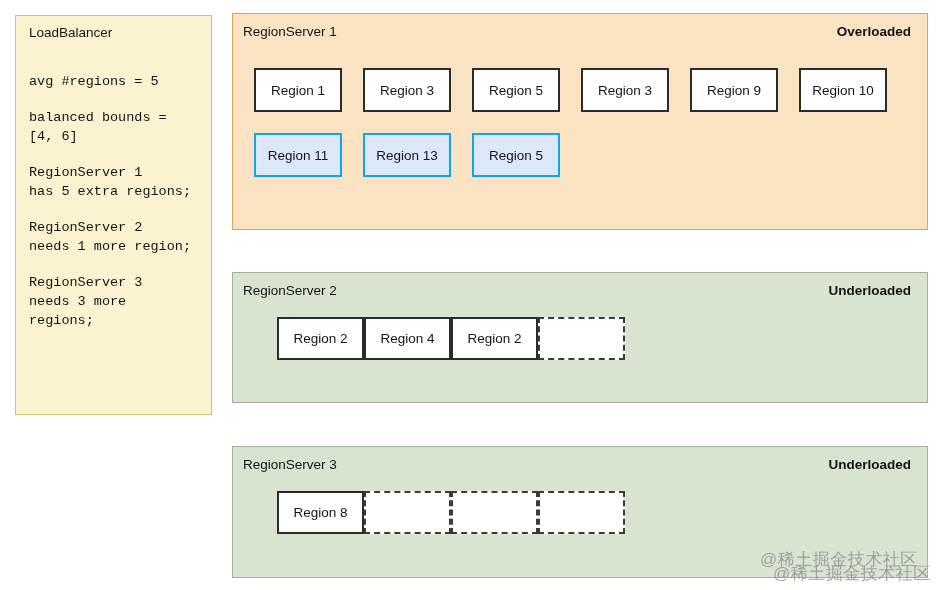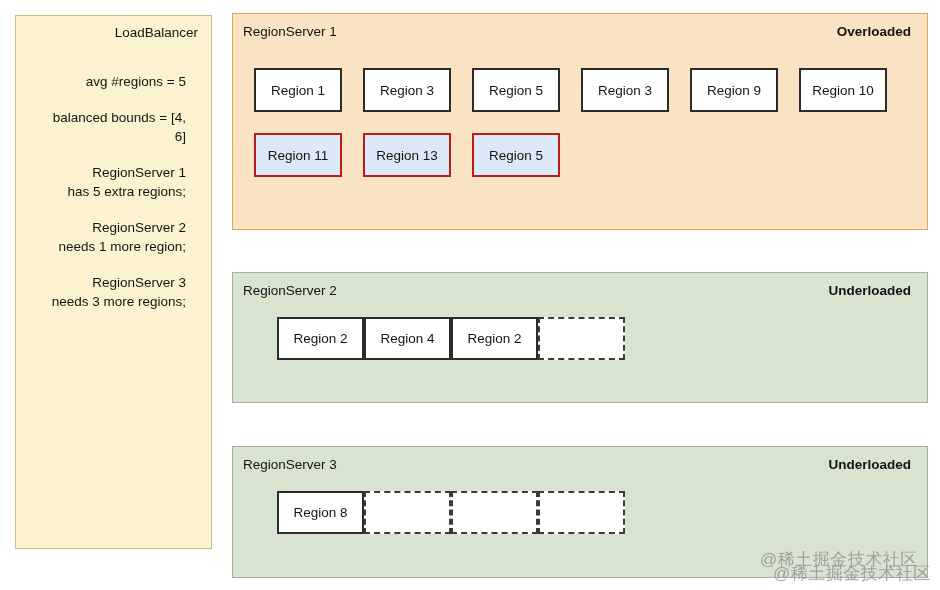--- a/index.html
+++ b/index.html
@@ -9,30 +9,29 @@
     background: #ffffff;
     font-family: "Liberation Sans", sans-serif;
     color: #141414;
     overflow: hidden;
   }
 
   
   .lb-panel {
     position: absolute;
     left: 15px; top: 15px;
-    width: 197px; height: 534px;
+    width: 197px; height: 400px;
     box-sizing: border-box;
     background: #FBF3CF;
     border: 1px solid #D2BE79;
     padding: 8px 13px;
     font-size: 13.5px;
-    text-align: right;
   }
   .lb-title { line-height: 18px; }
-  .lb-line { margin: 12px; line-height: 19px; }
+  .lb-line { margin: 0; line-height: 19px; font-family: Liberation Mono, monospace; }
   .lb-line.first { margin-top: 30px; }
   .lb-line.gap   { margin-top: 17px; }
 
   
   .server-panel {
     position: absolute;
     left: 232px;
     width: 696px;
     box-sizing: border-box;
     border: 1px solid;
@@ -61,21 +60,21 @@
     display: flex;
     align-items: center;
     justify-content: center;
     font-size: 13.5px;
     white-space: nowrap;
   }
   .rs1 .region-box { width: 88px; height: 44px; }
   .rs2 .region-box, .rs3 .region-box { width: 87px; height: 43px; }
 
   .box-solid { background: #ffffff; border: 2px solid #2B2B2B; }
-  .box-moved { background: #DCE8F8; border: 2px solid #b91c1c; }
+  .box-moved { background: #DCE8F8; border: 2px solid #0ea5e9; }
   .box-empty { background: #ffffff; border: 2px dashed #3A3A3A; }
 
   
   .watermark {
     position: absolute;
     font-size: 17px;
     color: #8F8F8F;
     opacity: 0.8;
     letter-spacing: 0.5px;
     z-index: 5;

